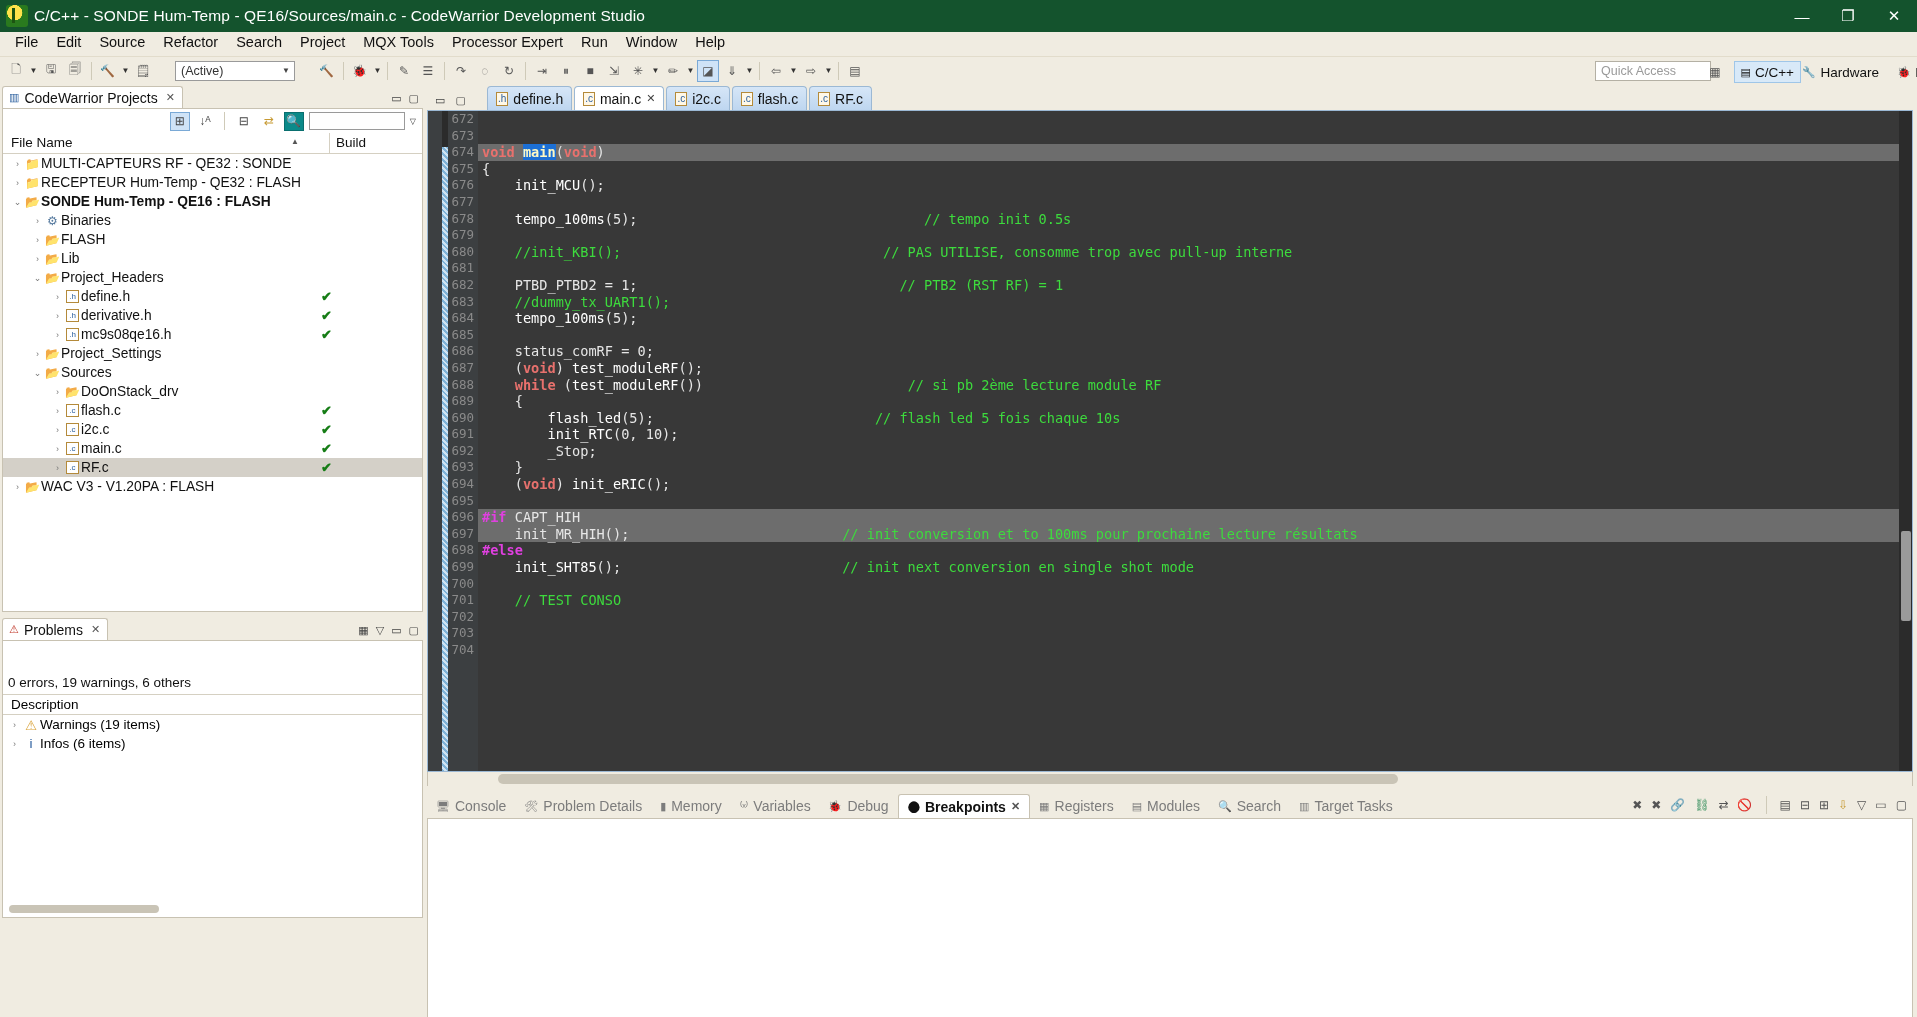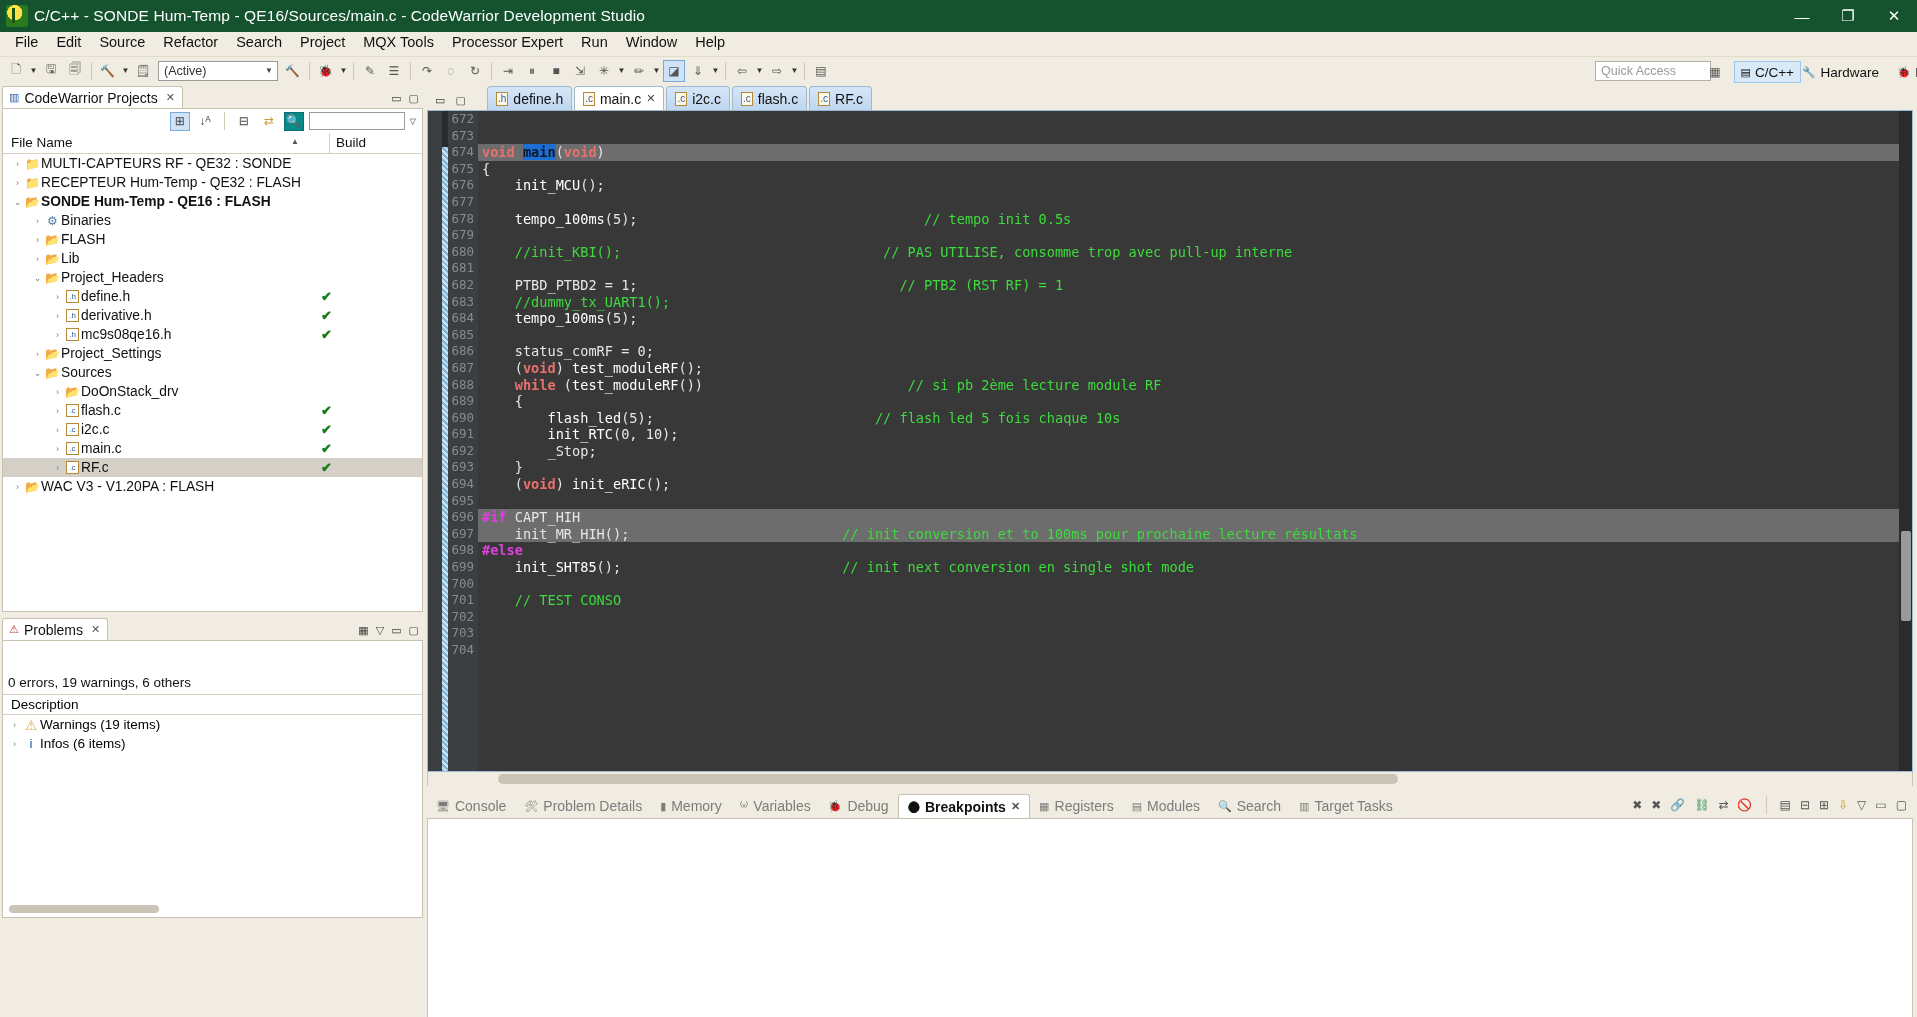--- a/index.html
+++ b/index.html
@@ -53,21 +53,21 @@
     width: 22px; height: 22px; margin: 0 1px;
     display: flex; align-items: center; justify-content: center;
     font-size: 12px; color: #555; border: 1px solid transparent;
   }
   .tbtn.sel { border: 1px solid #7aa9d6; background: #cfe3f7; }
   .tsep { width: 1px; height: 18px; background: #cfcab8; margin: 0 4px; }
   .tarrow { width: 11px; font-size: 8px; color: #333; display: flex; align-items: center; justify-content: center; }
   #active-combo {
     width: 120px; height: 20px; border: 1px solid #9a9a9a; background: #fff;
     font-size: 12.5px; color: #333; display: flex; align-items: center;
-    padding-left: 5px; margin: 0 3px; position: relative;
+    padding-left: 5px; margin: 0 20px; position: relative;
   }
   #active-combo .cb-arrow { position: absolute; right: 4px; font-size: 8px; color: #444; }
   #quick-access {
     position: absolute; right: 206px; top: 4px;
     width: 116px; height: 20px;
     border: 1px solid #b4b0a4; background: #fff;
     font-size: 12.5px; color: #9a9a9a;
     display: flex; align-items: center; padding-left: 5px;
   }
   .persp {
@@ -154,21 +154,21 @@
           font-family: "DejaVu Sans Mono", monospace; font-size: 13.6px; color: #e6e6e6;
           background: #383838; }
   .cline { height: 16.6px; line-height: 16.6px; white-space: pre; padding-left: 4px; position: relative; }
   .cline.cur { background: #6d6d6d; }
   .cline.inactive { background: #6d6d6d; }
   .kw { color: #e8716d; font-weight: bold; }
   .pp { color: #e040e0; font-weight: bold; }
   .cm { color: #3ddb3d; }
   .fn { color: #ffffff; font-weight: normal; }
   .pl { color: #e6e6e6; }
-  .selword { background: #1c6fd4; color: #0f172a; font-weight: bold; }
+  .selword { background: #1c6fd4; color: #fef9c3; font-weight: bold; }
   .gut-line { height: 16.6px; line-height: 16.6px; }
   #ed-vsb { position: absolute; right: 0; top: 0; width: 13px; bottom: 0; background: #2b2b2b; }
   #ed-vsb .thumb { position: absolute; right: 1px; width: 10px; background: #9a9a9a; border-radius: 2px; }
   #ed-hsb { height: 14px; background: #f0ece1; border-left: 1px solid #c8c2b2;
             border-right: 1px solid #c8c2b2; position: relative; }
   #ed-hsb .thumb { position: absolute; left: 70px; top: 2px; height: 10px; width: 900px;
                    background: #c9c4b6; border-radius: 5px; }
   
   #bottom-panel { margin-top: 6px; flex: 1; display: flex; flex-direction: column; }
   #bp-tabrow { height: 26px; display: flex; align-items: flex-end; position: relative; }

